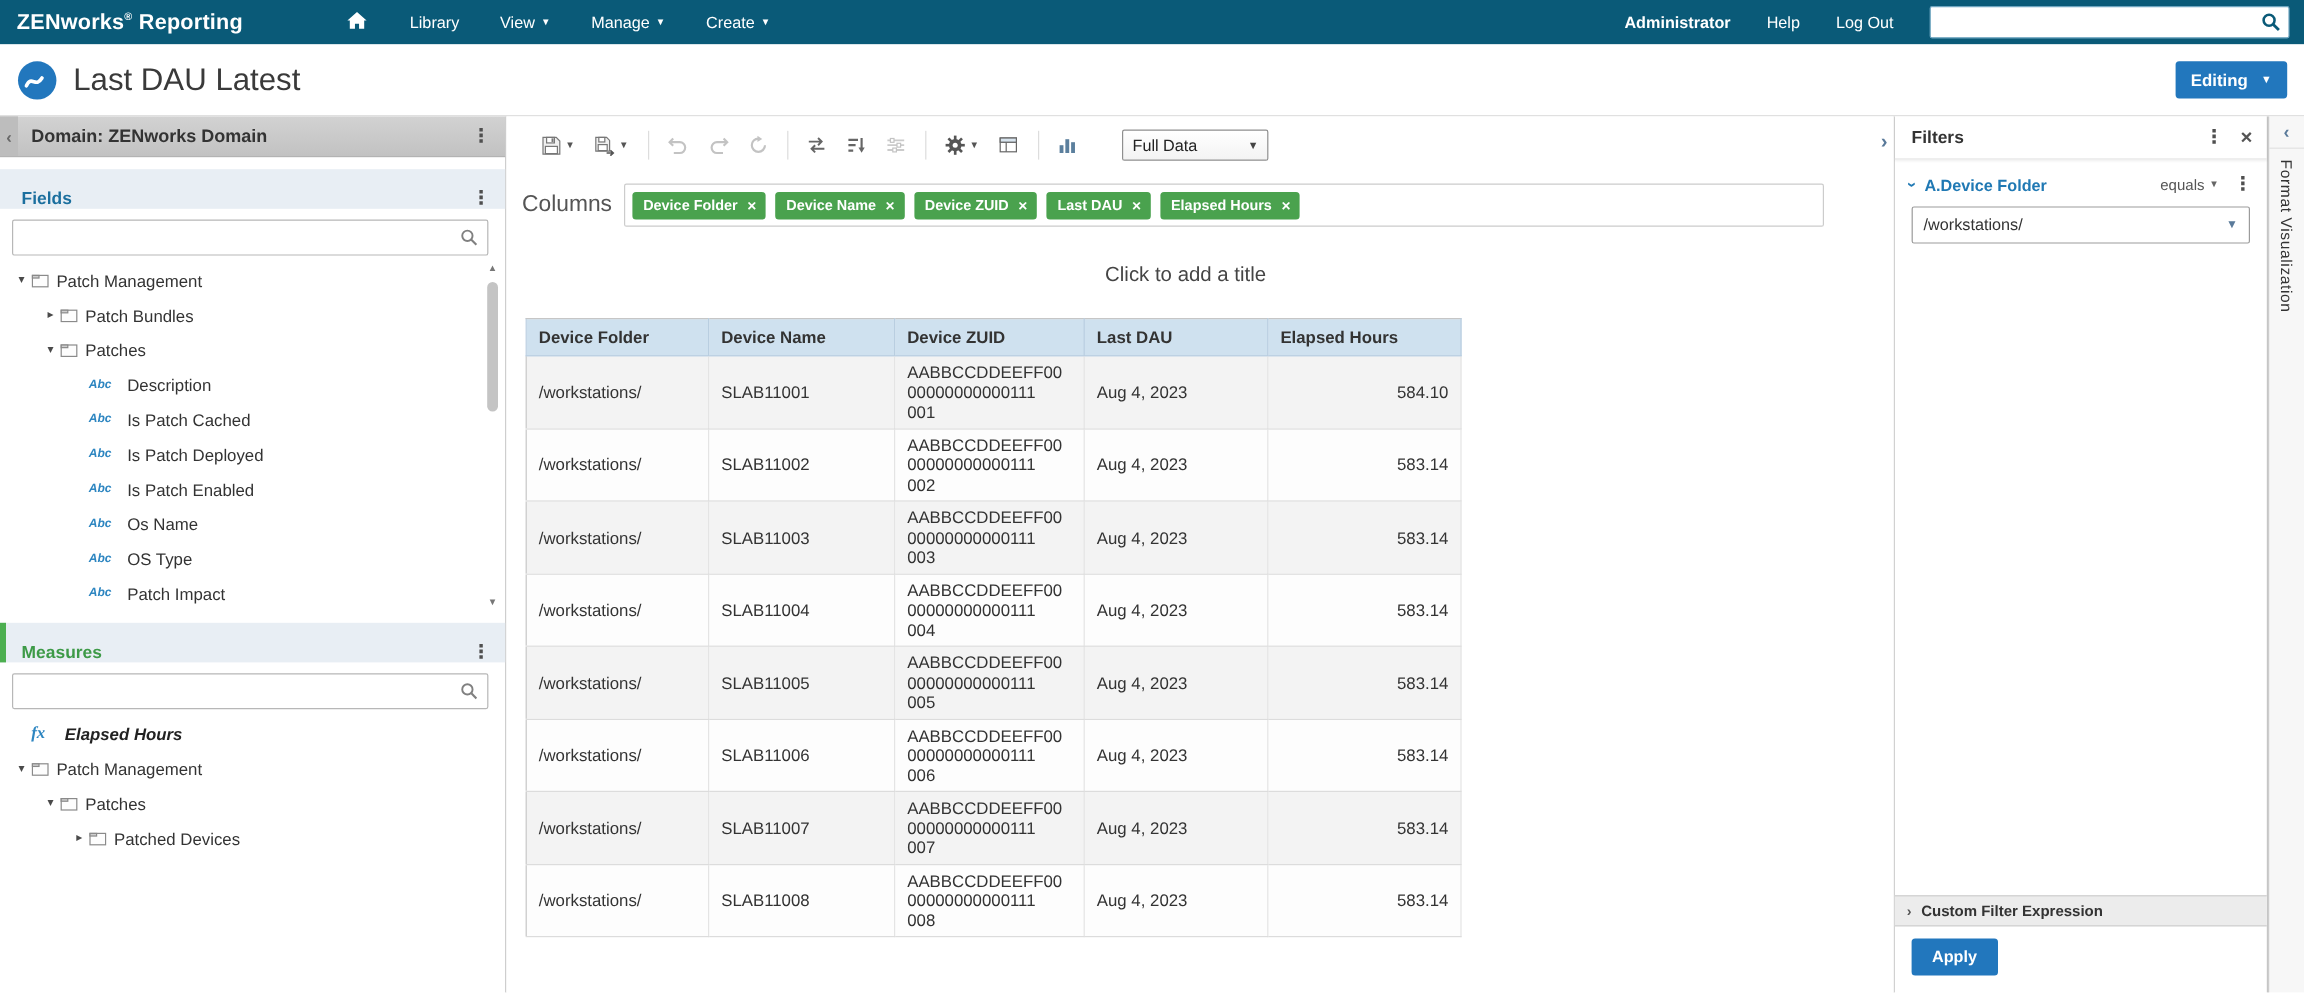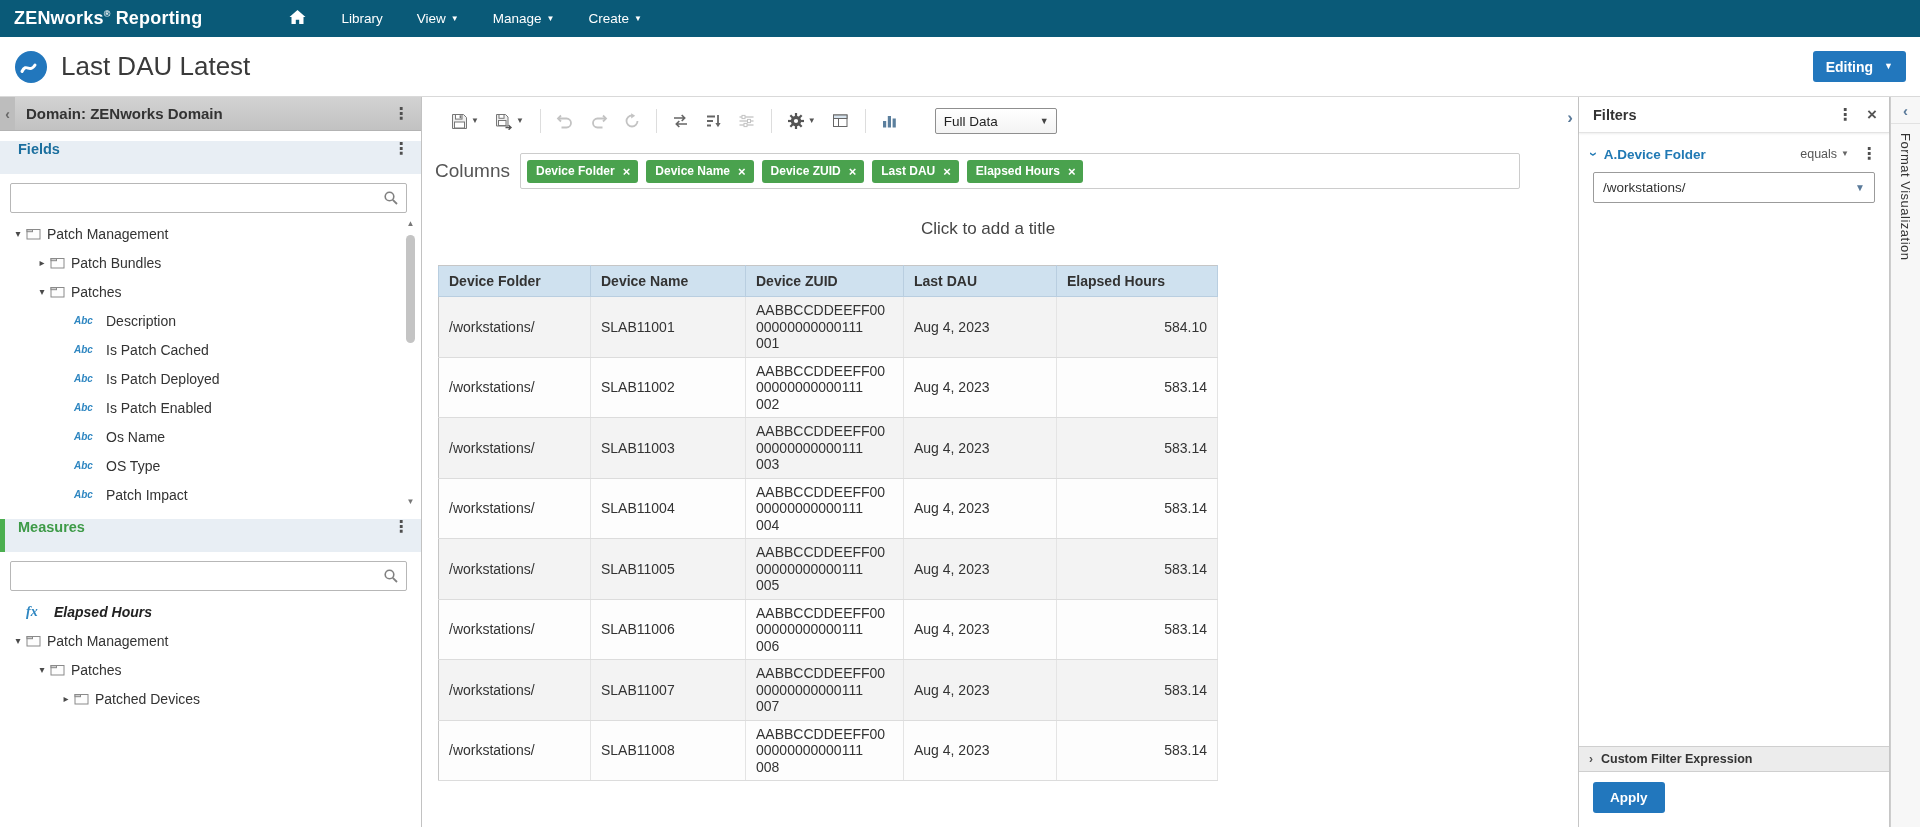--- a/index.html
+++ b/index.html
@@ -30,21 +30,21 @@
   .editing-btn .nav-caret{font-size:9px;}
 
   
   .app{display:flex;height:730px;}
 
   
   .sidebar{width:422px;flex:none;border-right:1px solid #c2c2c2;position:relative;background:#fff;}
   .domain-header{height:34px;background:linear-gradient(#d2d2d2,#c2c2c2);display:flex;align-items:center;padding:0 12px 0 26px;font-weight:bold;font-size:15px;color:#333;position:relative;border-bottom:1px solid #b3b3b3;}
   .collapse-handle{position:absolute;left:0;top:0;width:15px;height:33px;background:#bdbdbd;color:#686868;display:flex;align-items:center;justify-content:center;font-size:14px;font-weight:bold;cursor:pointer;}
   .kebab{margin-left:auto;color:#4f4f4f;font-size:16px;font-weight:bold;width:16px;text-align:center;cursor:pointer;line-height:1;}
-  .section-header{height:33px;margin-top:10px;background:#e8eef4;display:flex;align-items:flex-start;padding:0 12px 0 18px;font-weight:bold;font-size:14.5px;position:relative;}
+  .section-header{height:33px;margin-top:10px;background:#e8eef4;display:flex;align-items:flex-end;padding:0 12px 0 18px;font-weight:bold;font-size:14.5px;position:relative;}
   .section-header.fields .sec-title{color:#1b6f9e;}
   .section-header.measures .sec-title{color:#3d9a47;}
   .accent-green{position:absolute;left:0;top:0;width:5px;height:100%;background:#4caf50;}
   .search-row{margin:9px 14px 0 10px;position:relative;}
   .search-row input{width:100%;height:30px;border:1px solid #b7b7b7;border-radius:2px;padding:0 32px 0 8px;font-size:13px;font-family:inherit;outline:none;}
   .search-row .mag{position:absolute;right:8px;top:7px;cursor:pointer;}
   .tree{padding-top:6px;}
   #fields-tree{height:296px;overflow:hidden;padding-right:20px;}
   .tree-row{height:29px;display:flex;align-items:center;font-size:14px;color:#333;cursor:pointer;white-space:nowrap;}
   .tw{width:16px;flex:none;text-align:center;color:#4a4a4a;font-size:10px;}
@@ -130,20 +130,34 @@
       <span class="nav-caret">▼</span>
     </span>
   <span class="nav-item">
       <span>Manage</span>
       <span class="nav-caret">▼</span>
     </span>
   <span class="nav-item">
       <span>Create</span>
       <span class="nav-caret">▼</span>
     </span>
+  <div class="nav-right">
+    <span class="nav-user">Administrator</span>
+    <span class="nav-link">Help</span>
+    <span class="nav-link">Log Out</span>
+    <div class="nav-search">
+      <input placeholder="" style="">
+      <span class="mag">
+          <svg width="17" height="17" viewBox="0 0 16 16">
+            <circle cx="6.5" cy="6.5" r="4.3" fill="none" stroke="#0a5a78" stroke-width="2"></circle>
+            <path d="M9.8 9.8l4.4 4.4" stroke="#0a5a78" stroke-width="2.2"></path>
+          </svg>
+        </span>
+    </div>
+  </div>
 </nav>
 
 <header class="titlebar">
   <span class="report-badge">
     <svg width="34" height="34" viewBox="0 0 34 34">
         <circle cx="17" cy="17" r="16" fill="#2277bd"></circle>
         <path d="M8 21.5c4.5-9.5 7.5 2.5 13-6.5" stroke="#fff" stroke-width="3" fill="none" stroke-linecap="round"></path>
       </svg>
   </span>
   <h1 class="page-title">Last DAU Latest</h1>

